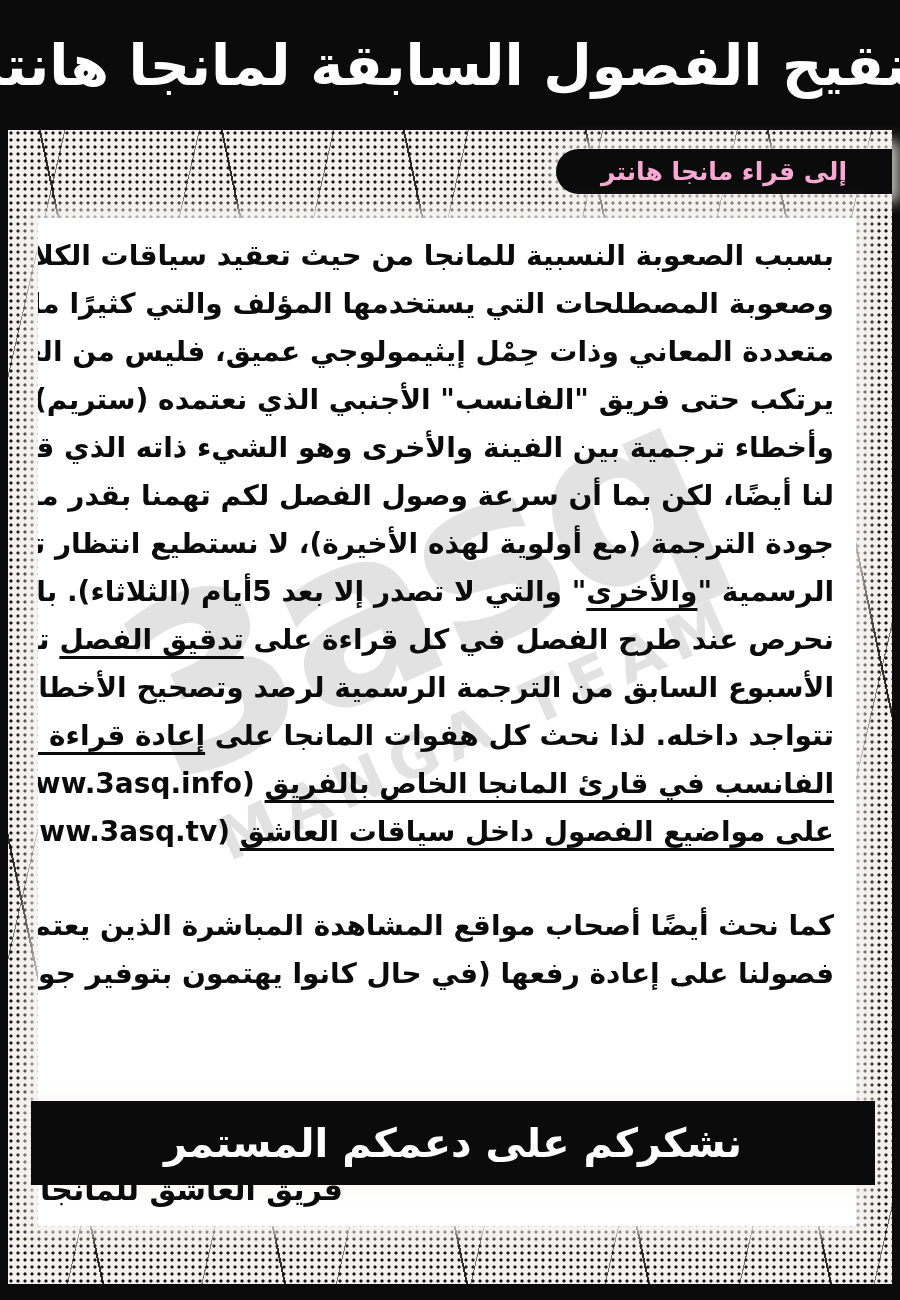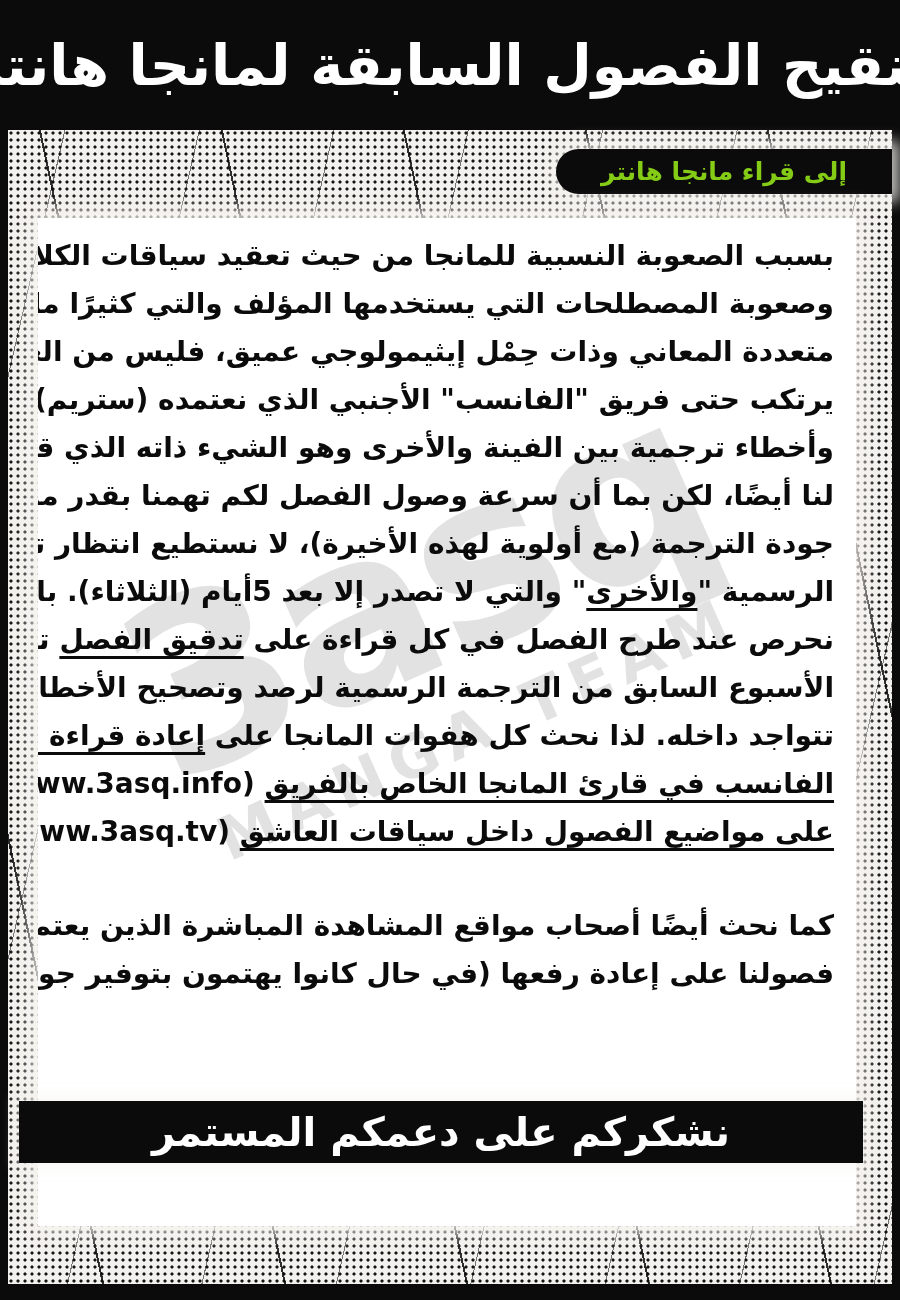--- a/index.html
+++ b/index.html
@@ -45,21 +45,21 @@
 
   
   .reader-pill{
     position:absolute;top:149px;right:8px;width:336px;height:45px;
     background:var(--ink);
     border-radius:24px 0 0 24px;
     display:flex;align-items:center;justify-content:center;
     box-shadow:0 0 14px 8px rgba(246,244,240,.75);
   }
   .reader-pill .pill-label{
-    color:#84cc16;font-size:25px;font-weight:bold;direction:rtl;white-space:nowrap;
+    color:#f9a8d4;font-size:25px;font-weight:bold;direction:rtl;white-space:nowrap;
   }
 
   
   .card{
     position:absolute;left:38px;top:218px;width:818px;height:1008px;
     background:var(--paper);
     box-shadow:0 0 16px 10px rgba(246,244,240,.8);
     overflow:hidden;
   }
   .watermark{
@@ -90,21 +90,21 @@
   }
   .line.final{text-align-last:right;}
   .line .u{
     text-decoration:underline;
     text-decoration-thickness:2.5px;
     text-underline-offset:7px;
   }
 
   
   .thanks-bar{
-    position:absolute;left:19px;top:1101px;width:844px;height:62px;
+    position:absolute;left:31px;top:1101px;width:844px;height:84px;
     background:var(--ink);
     display:flex;align-items:center;justify-content:center;
     box-shadow:0 0 10px 5px rgba(246,244,240,.5);
   }
   .thanks-bar .thanks-label{
     color:#fff;font-size:40px;font-weight:bold;direction:rtl;white-space:nowrap;
   }
 
   
   .signature{
@@ -153,14 +153,15 @@
           <div class="line final"><span>كما نحث أيضًا أصحاب مواقع المشاهدة المباشرة الذين يعتمدون</span></div>
           <div class="line final"><span>فصولنا على إعادة رفعها (في حال كانوا يهتمون بتوفير جودة أفضل).</span></div>
         </div>
       </div>
   </div>
 
   <div class="thanks-bar">
     <span class="thanks-label">نشكركم على دعمكم المستمر</span>
   </div>
 
+  <div class="signature">فريق العاشق للمانجا</div>
 
 </div>
 
 </body></html>

